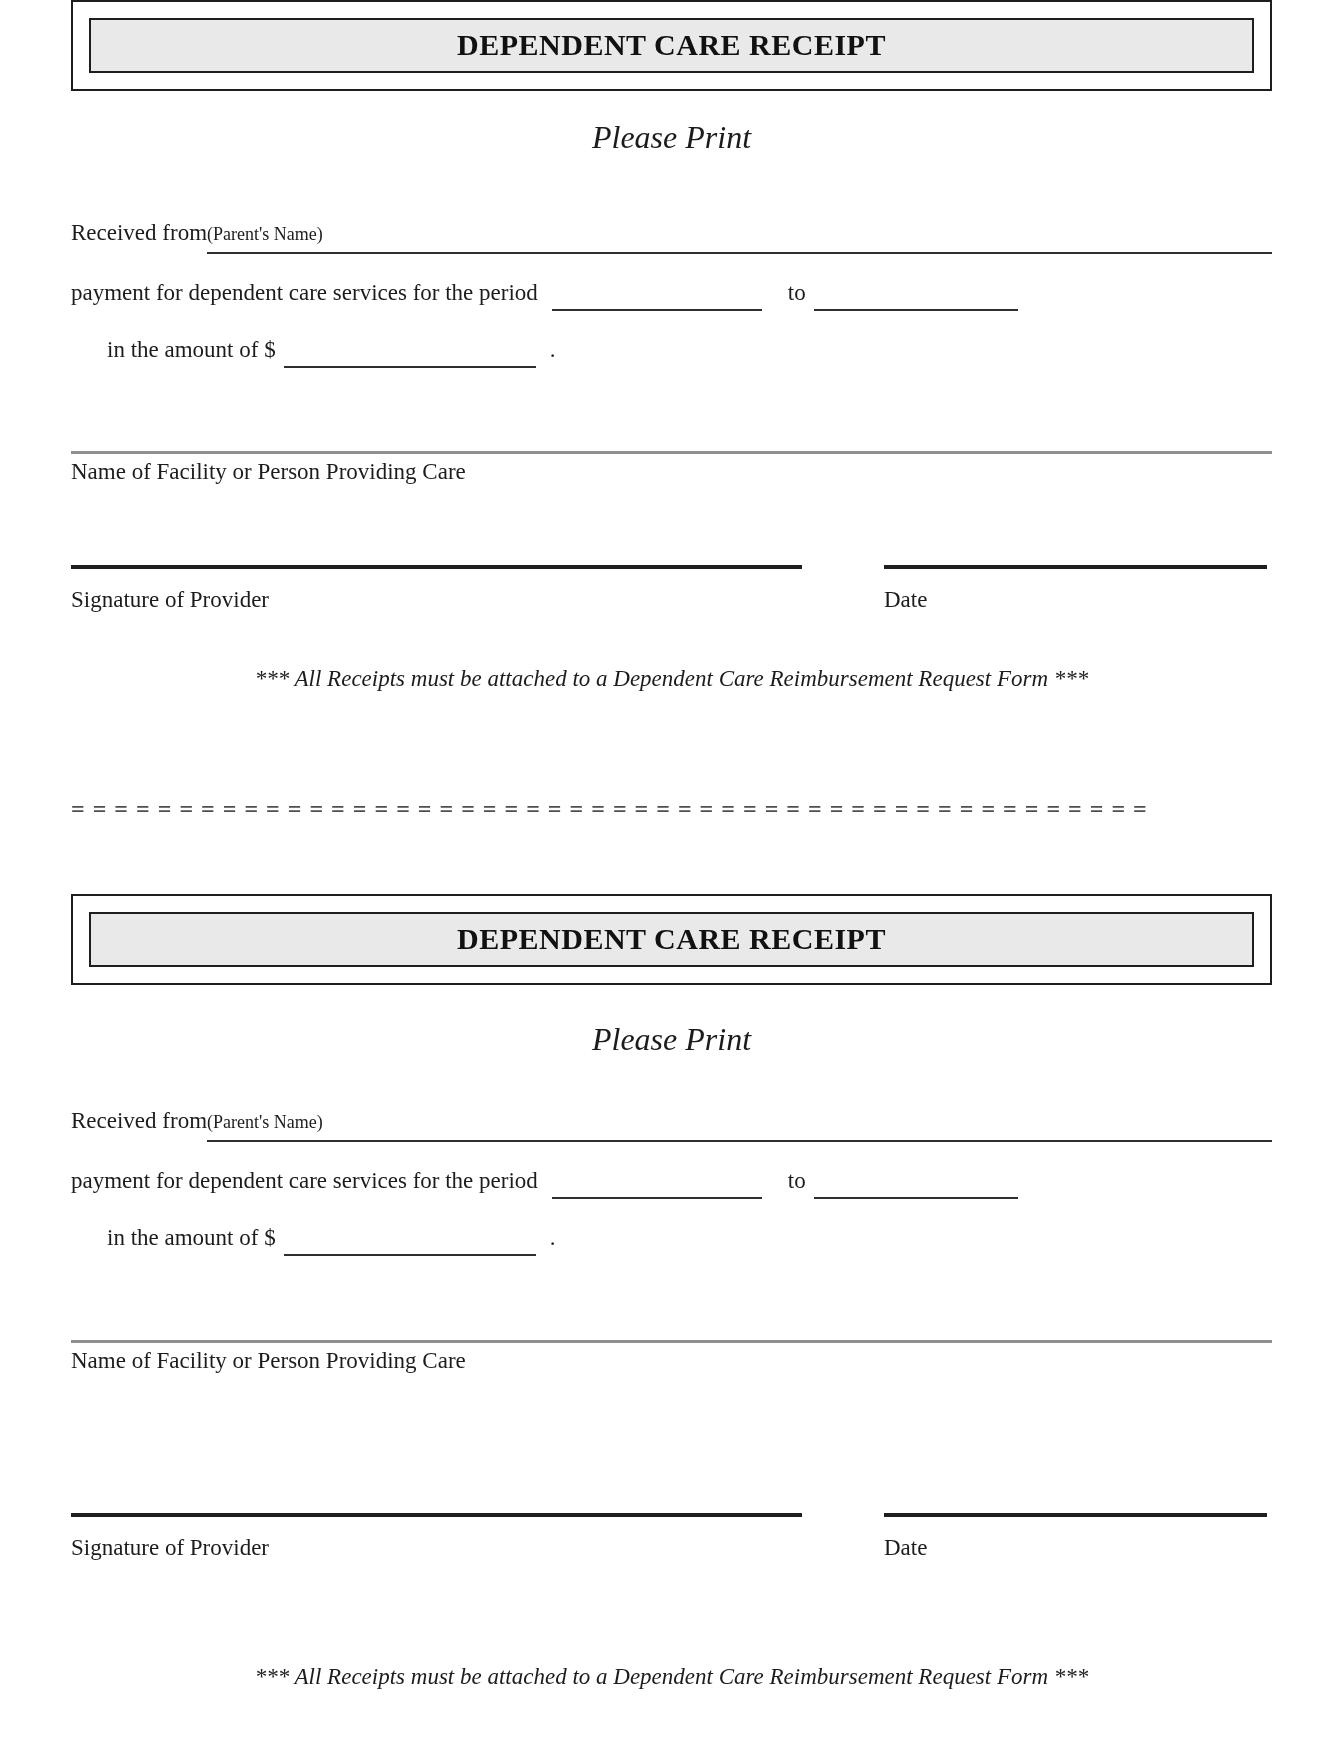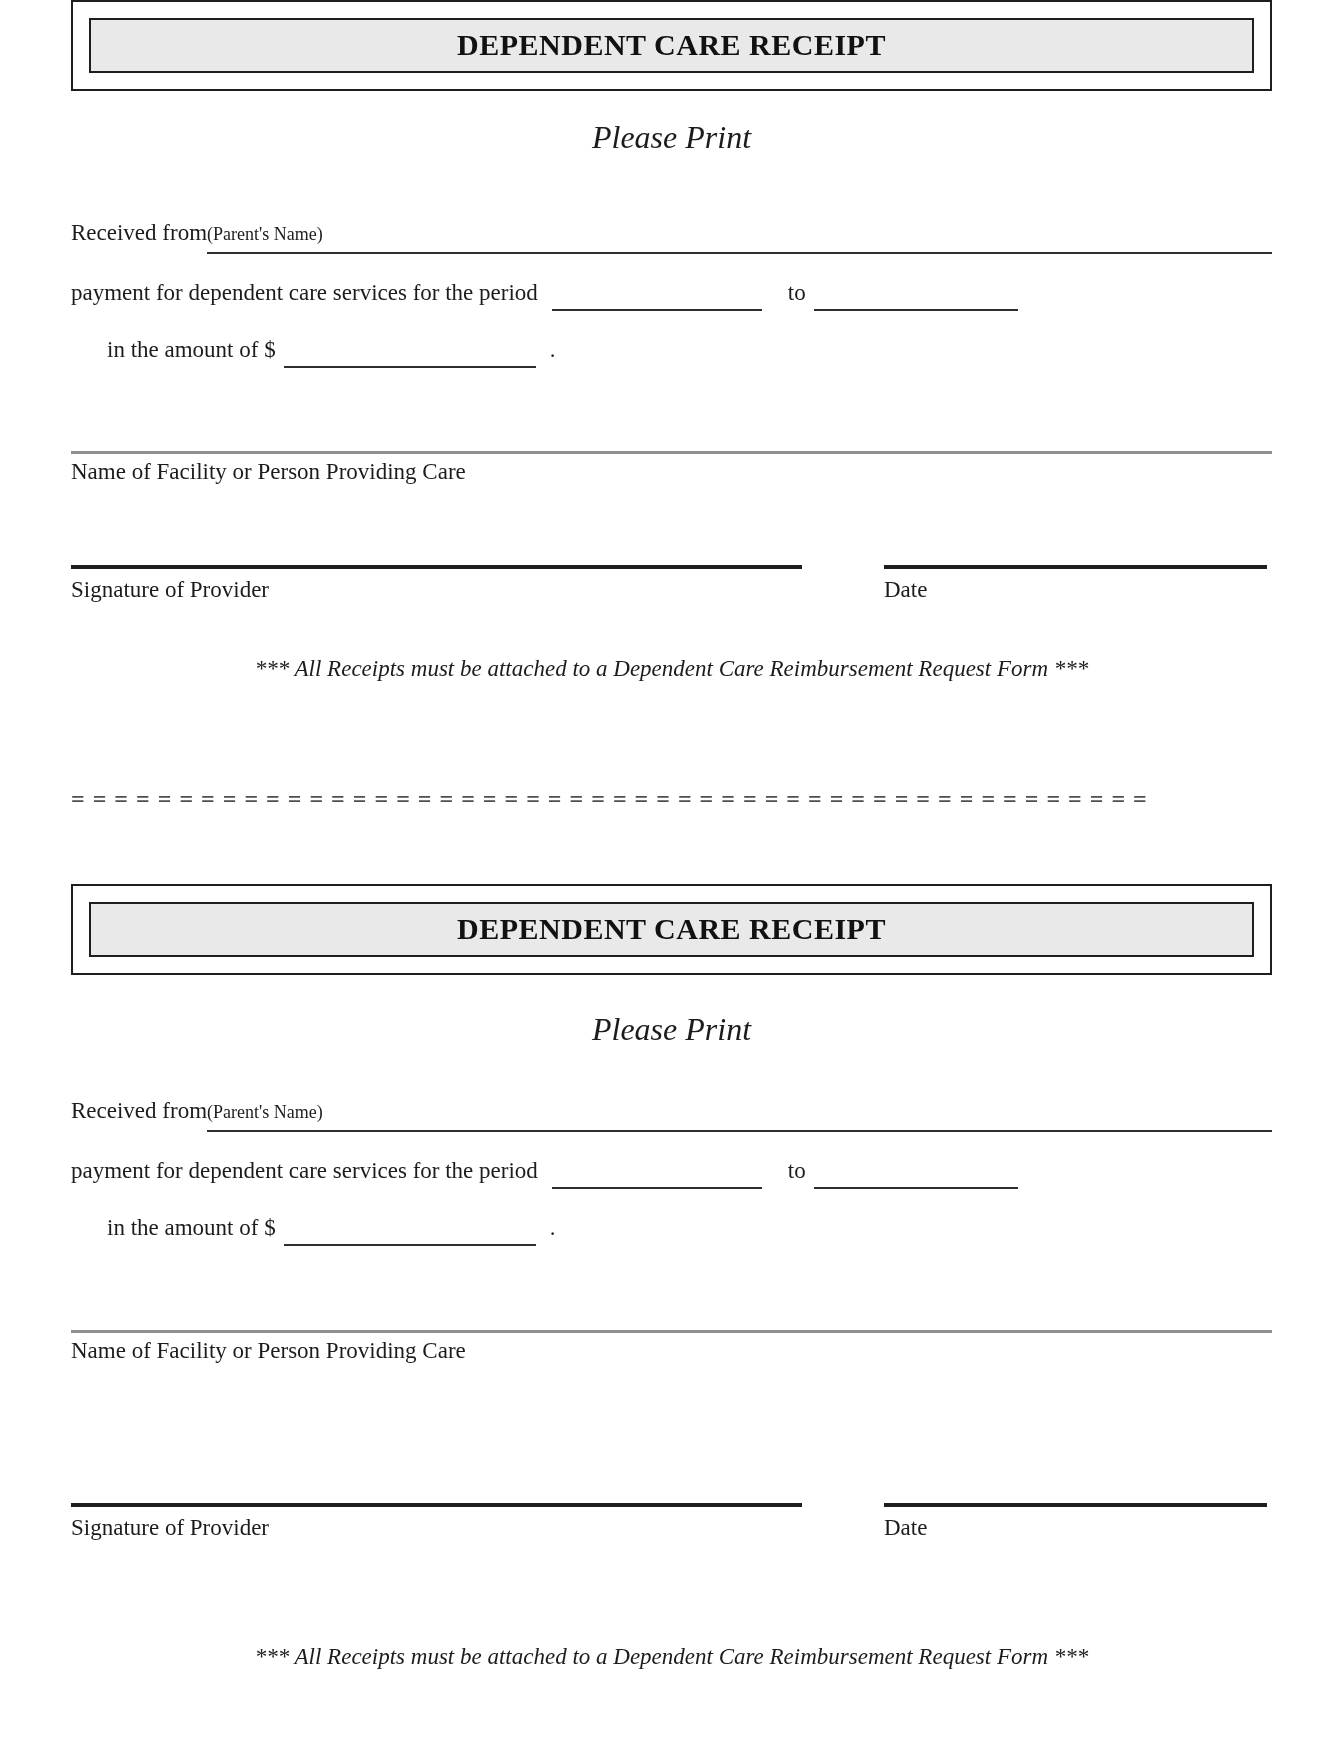--- a/index.html
+++ b/index.html
@@ -111,20 +111,21 @@
   .sig-field {
     height: 50px;
     border-bottom: 4px solid #1f1f1f;
   }
   .b1 .sig-field { margin-top: 25px; }
   .b2 .sig-field { margin-top: 26px; height: 108px; }
   .sig-label {
     font-size: 23px;
     line-height: 34px;
     padding-top: 4px;
+    margin-top: 10px;
   }
 
   .note {
     margin-top: 45px;
     text-align: center;
     font-style: italic;
     font-size: 23px;
     line-height: 34px;
   }
   .b2 .note { margin-top: 95px; }

